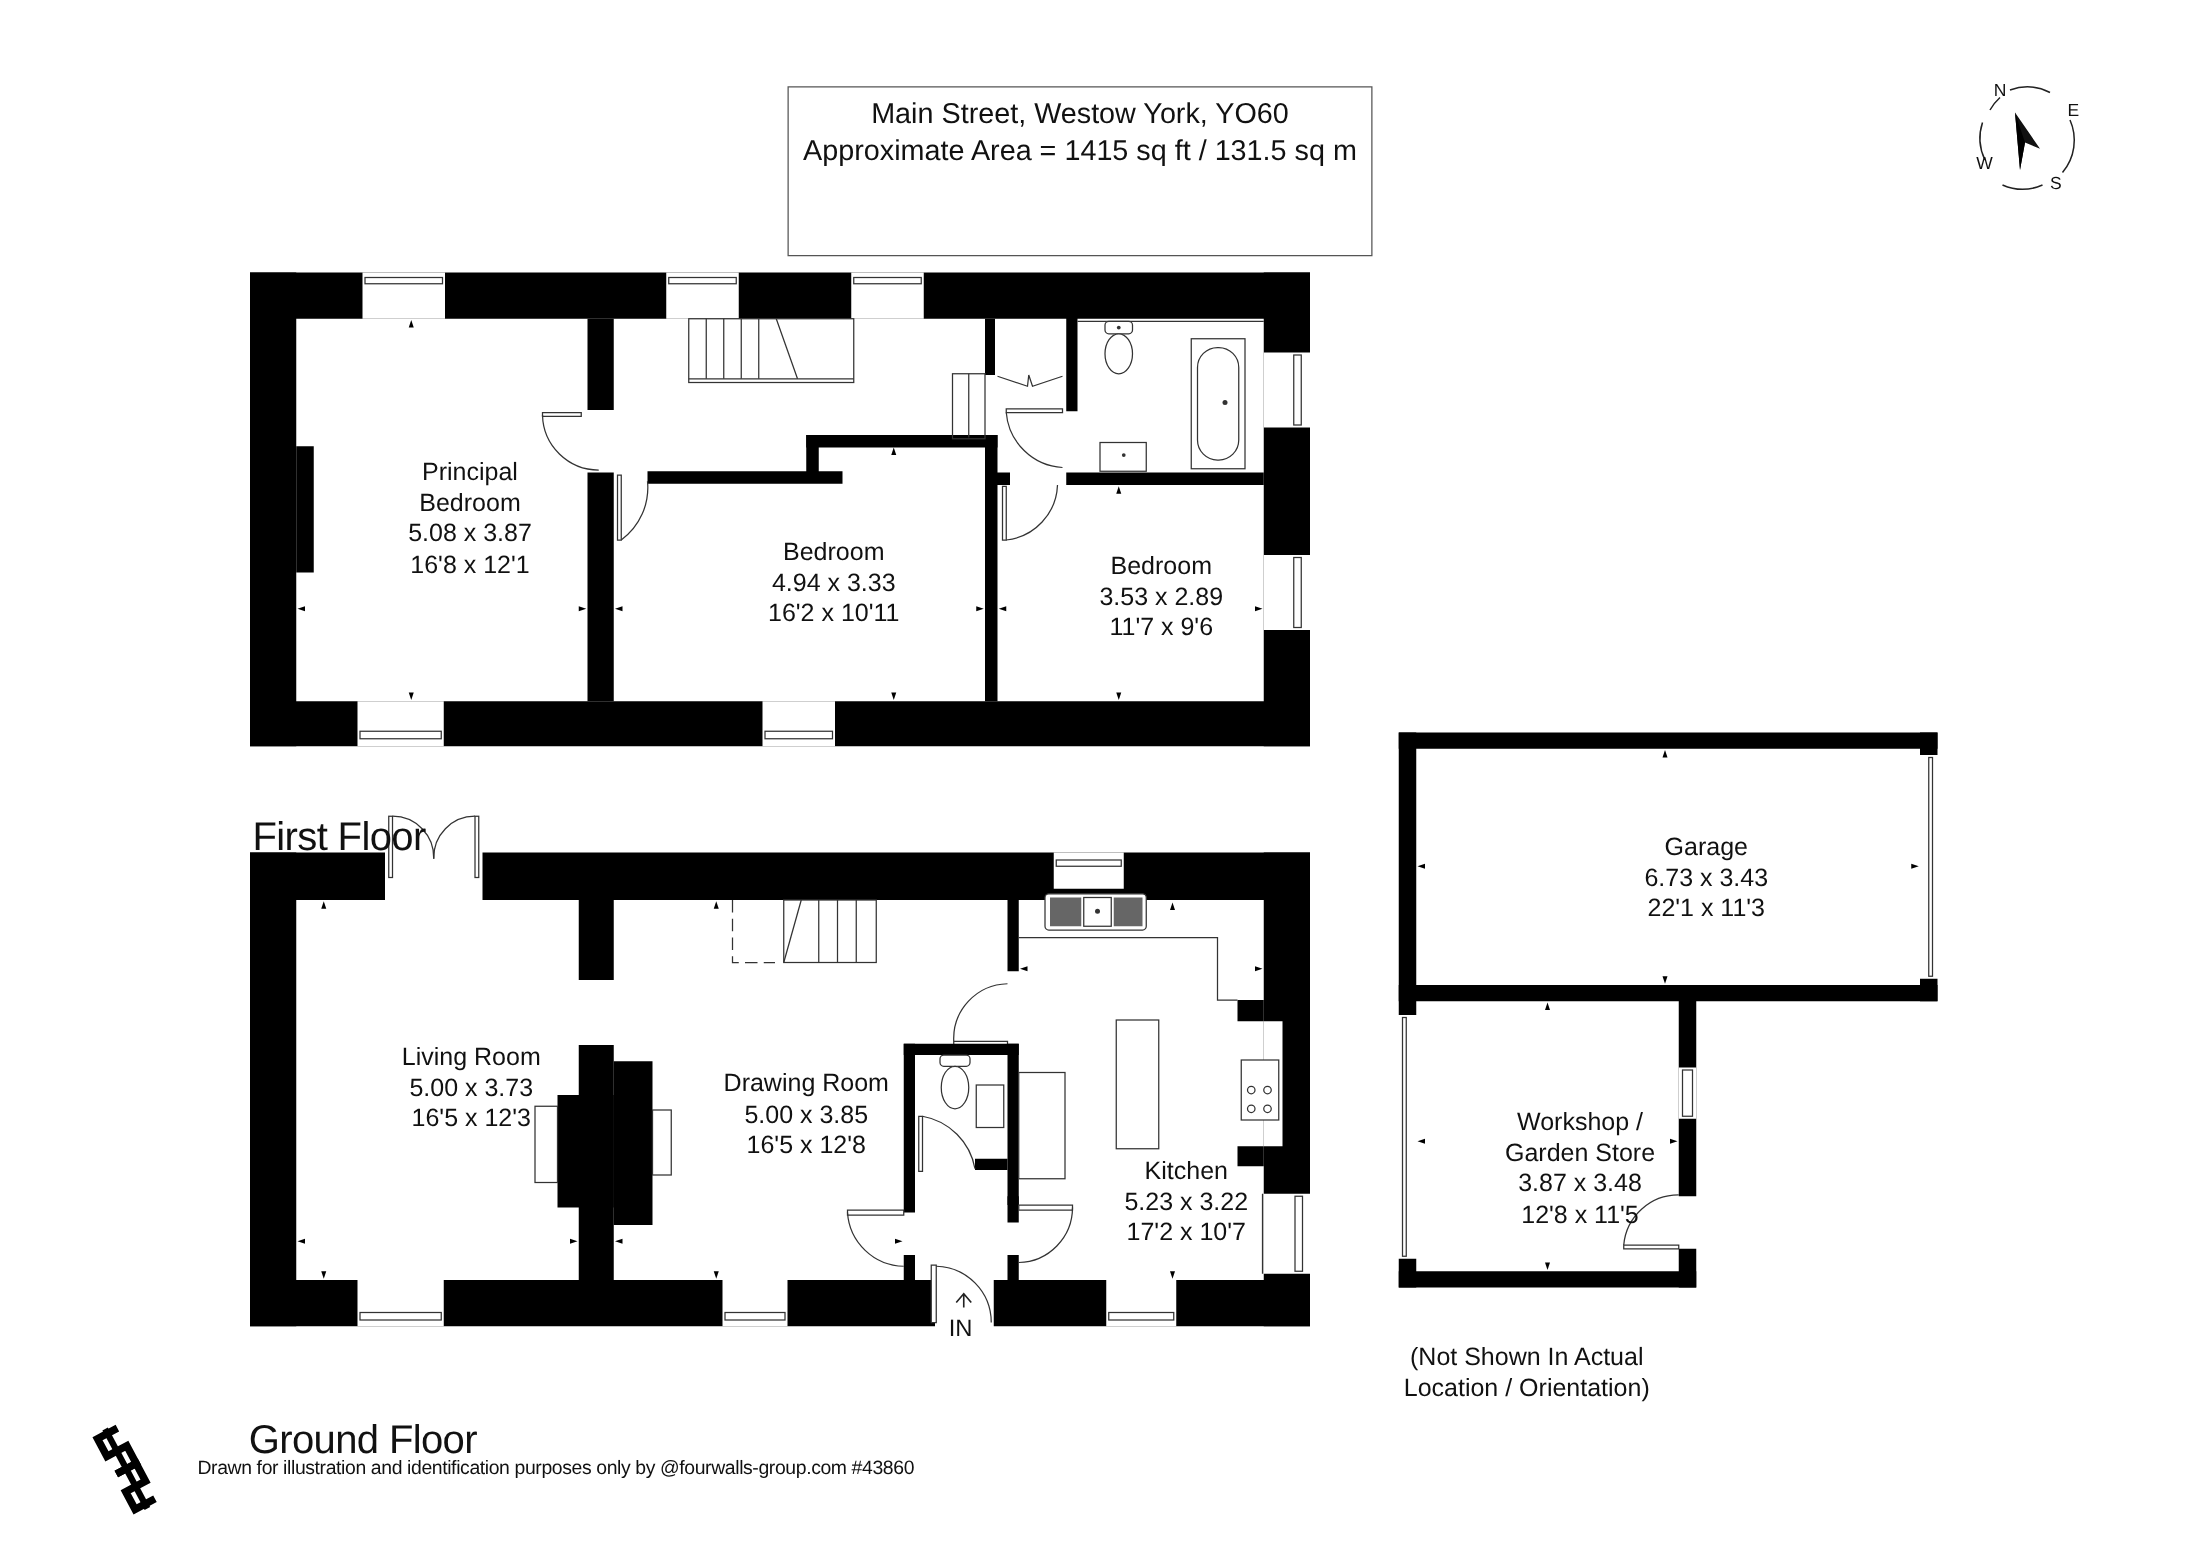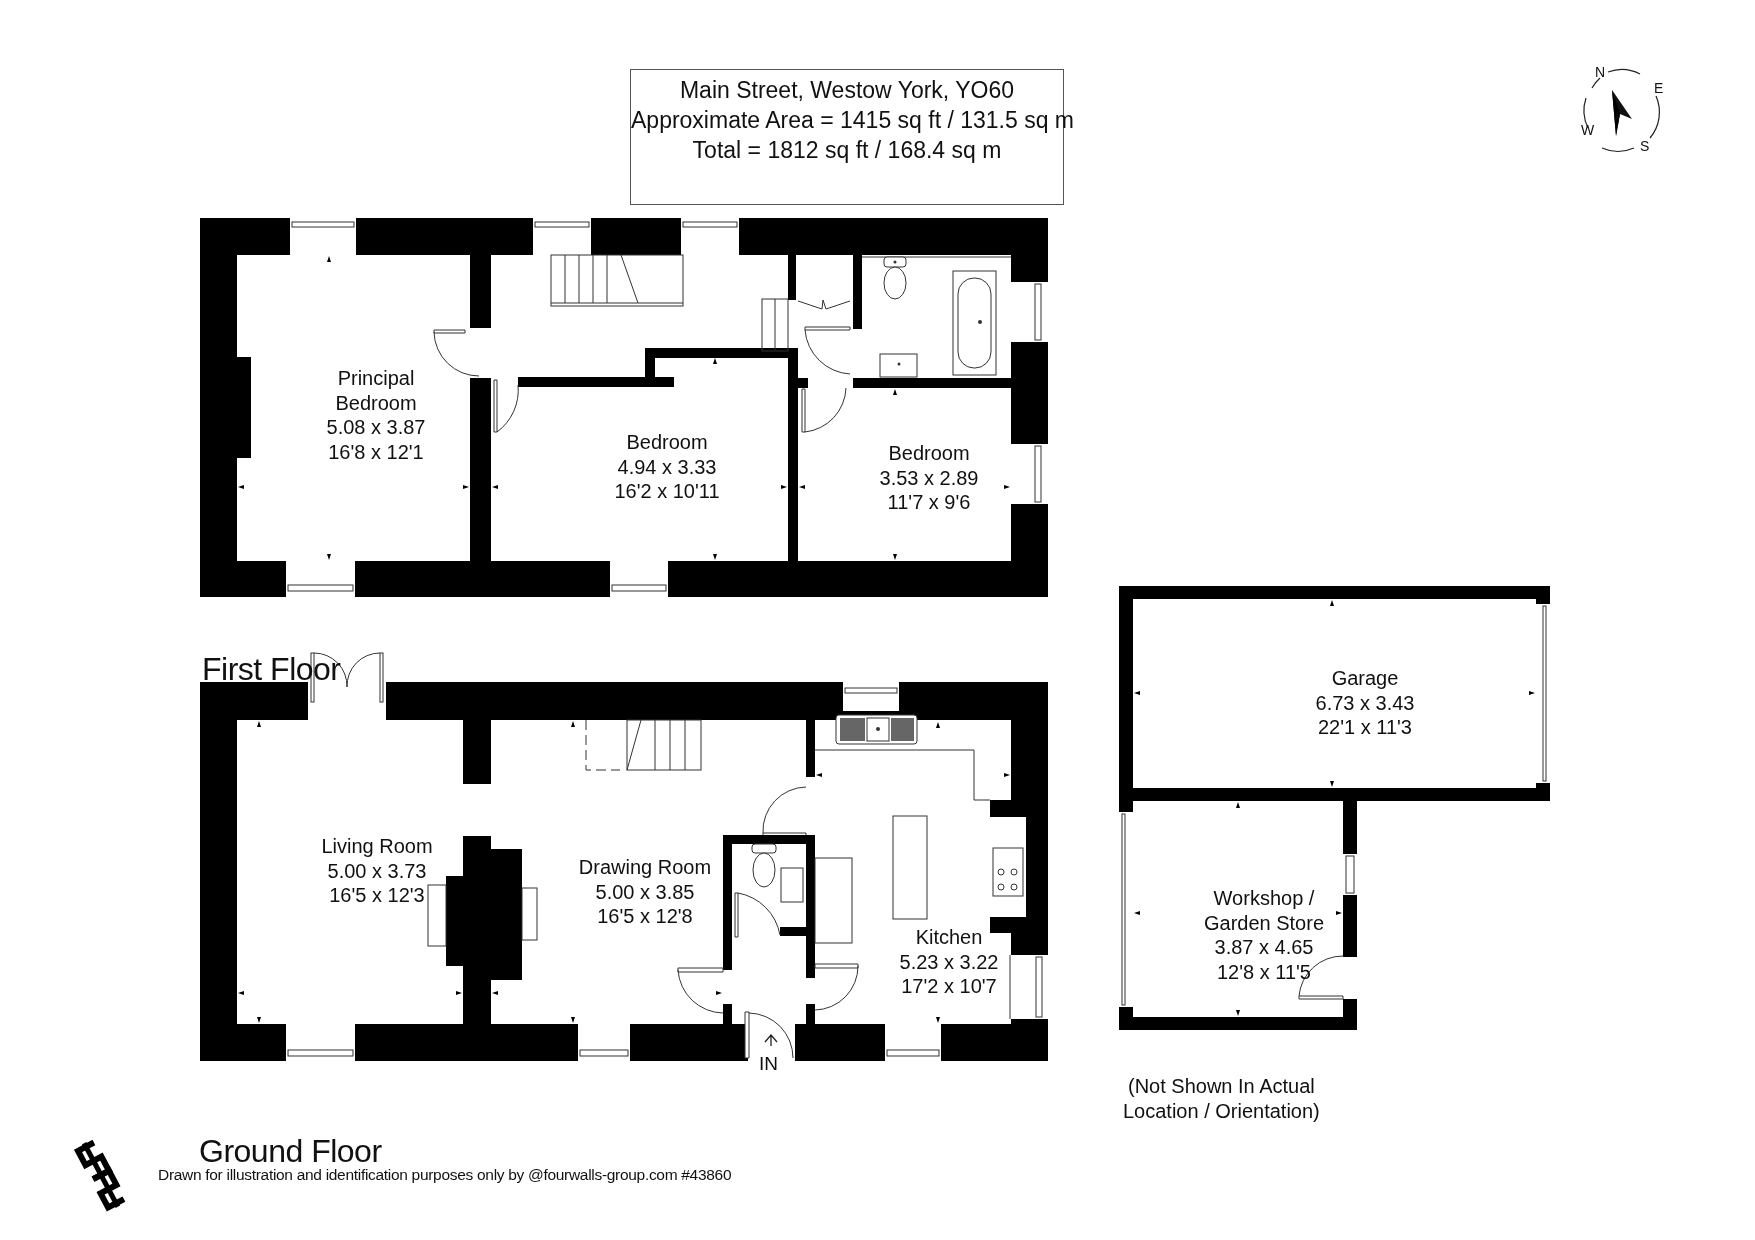--- a/index.html
+++ b/index.html
@@ -1,19 +1,19 @@
 <!DOCTYPE html>
 <html><head>
   <meta charset="utf-8">
   <style>
     html, body { margin: 0; padding: 0; background: #ffffff; }
     body { width: 1755px; height: 1240px; position: relative; overflow: hidden;
            font-family: "Liberation Sans", sans-serif; color: #111; }
     svg#plan { position: absolute; left: 0; top: 0; }
-    .title-box { position: absolute; left: 630px; top: 69px; width: 434px; height: 136px;
+    .title-box { position: absolute; left: 630px; top: 69px; width: 468px; height: 136px;
                  border: 1.5px solid #555; box-sizing: border-box; text-align: center;
                  font-size: 23px; line-height: 30px; padding-top: 5px; }
     .title-box div { white-space: nowrap; }
     .floor-label { position: absolute; font-size: 32px; letter-spacing: -0.5px; margin-top: 37px; }
     .room { position: absolute; text-align: center; font-size: 20px; line-height: 24.5px;
             transform: translateX(-50%); white-space: nowrap; margin-left: 24px; }
     .note { position: absolute; font-size: 20px; line-height: 25px; white-space: nowrap; }
     .disclaimer { position: absolute; left: 158px; top: 1166px; font-size: 15.5px;
                   letter-spacing: -0.3px; white-space: nowrap; }
     .compass { position: absolute; left: 1572px; top: 62px; width: 100px; height: 96px; }
@@ -265,21 +265,20 @@
       <polygon points="1238,1016 1236,1010 1240,1010"></polygon>
       <polygon points="1134,913 1140,911 1140,915"></polygon>
       <polygon points="1342,913 1336,911 1336,915"></polygon>
     </g>
   </g>
 </svg>
 
 <div class="title-box">
   <div>Main Street, Westow York, YO60</div>
   <div>Approximate Area = 1415 sq ft / 131.5 sq m</div>
-  <div>Total = 1812 sq ft / 168.4 sq m</div>
 </div>
 
 <div class="compass">
   <svg width="100" height="96" viewBox="0 0 100 96" style="position:absolute;left:0;top:0;">
     <path d="M 20 26 A 40 40 0 0 1 28 16" fill="none" stroke="#222" stroke-width="1.2"></path>
     <path d="M 36 10 A 40 40 0 0 1 68 12" fill="none" stroke="#222" stroke-width="1.2"></path>
     <path d="M 84 34 A 40 40 0 0 1 78 76" fill="none" stroke="#222" stroke-width="1.2"></path>
     <path d="M 62 86 A 40 40 0 0 1 30 86" fill="none" stroke="#222" stroke-width="1.2"></path>
     <path d="M 16 66 A 40 40 0 0 1 14 36" fill="none" stroke="#222" stroke-width="1.2"></path>
     <polygon points="40,28 60,57 48,52 44,74" fill="#111"></polygon>
@@ -329,21 +328,21 @@
 <div class="in-label">IN</div>
 
 <div class="room" style="left:1341px;top:666px;">
   <div>Garage</div>
   <div>6.73 x 3.43</div>
   <div>22'1 x 11'3</div>
 </div>
 <div class="room" style="left:1240px;top:886px;">
   <div>Workshop /</div>
   <div>Garden Store</div>
-  <div>3.87 x 4.65</div>
+  <div>3.87 x 3.48</div>
   <div>12'8 x 11'5</div>
 </div>
 <div class="note" style="left:1123px;top:1074px;text-align:center;">
   <div>(Not Shown In Actual</div>
   <div>Location / Orientation)</div>
 </div>
 
 <div class="logo">
   <svg width="58" height="76" viewBox="0 0 58 76">
     <g transform="rotate(-28 29 38)" fill="none" stroke="#000" stroke-width="6">

